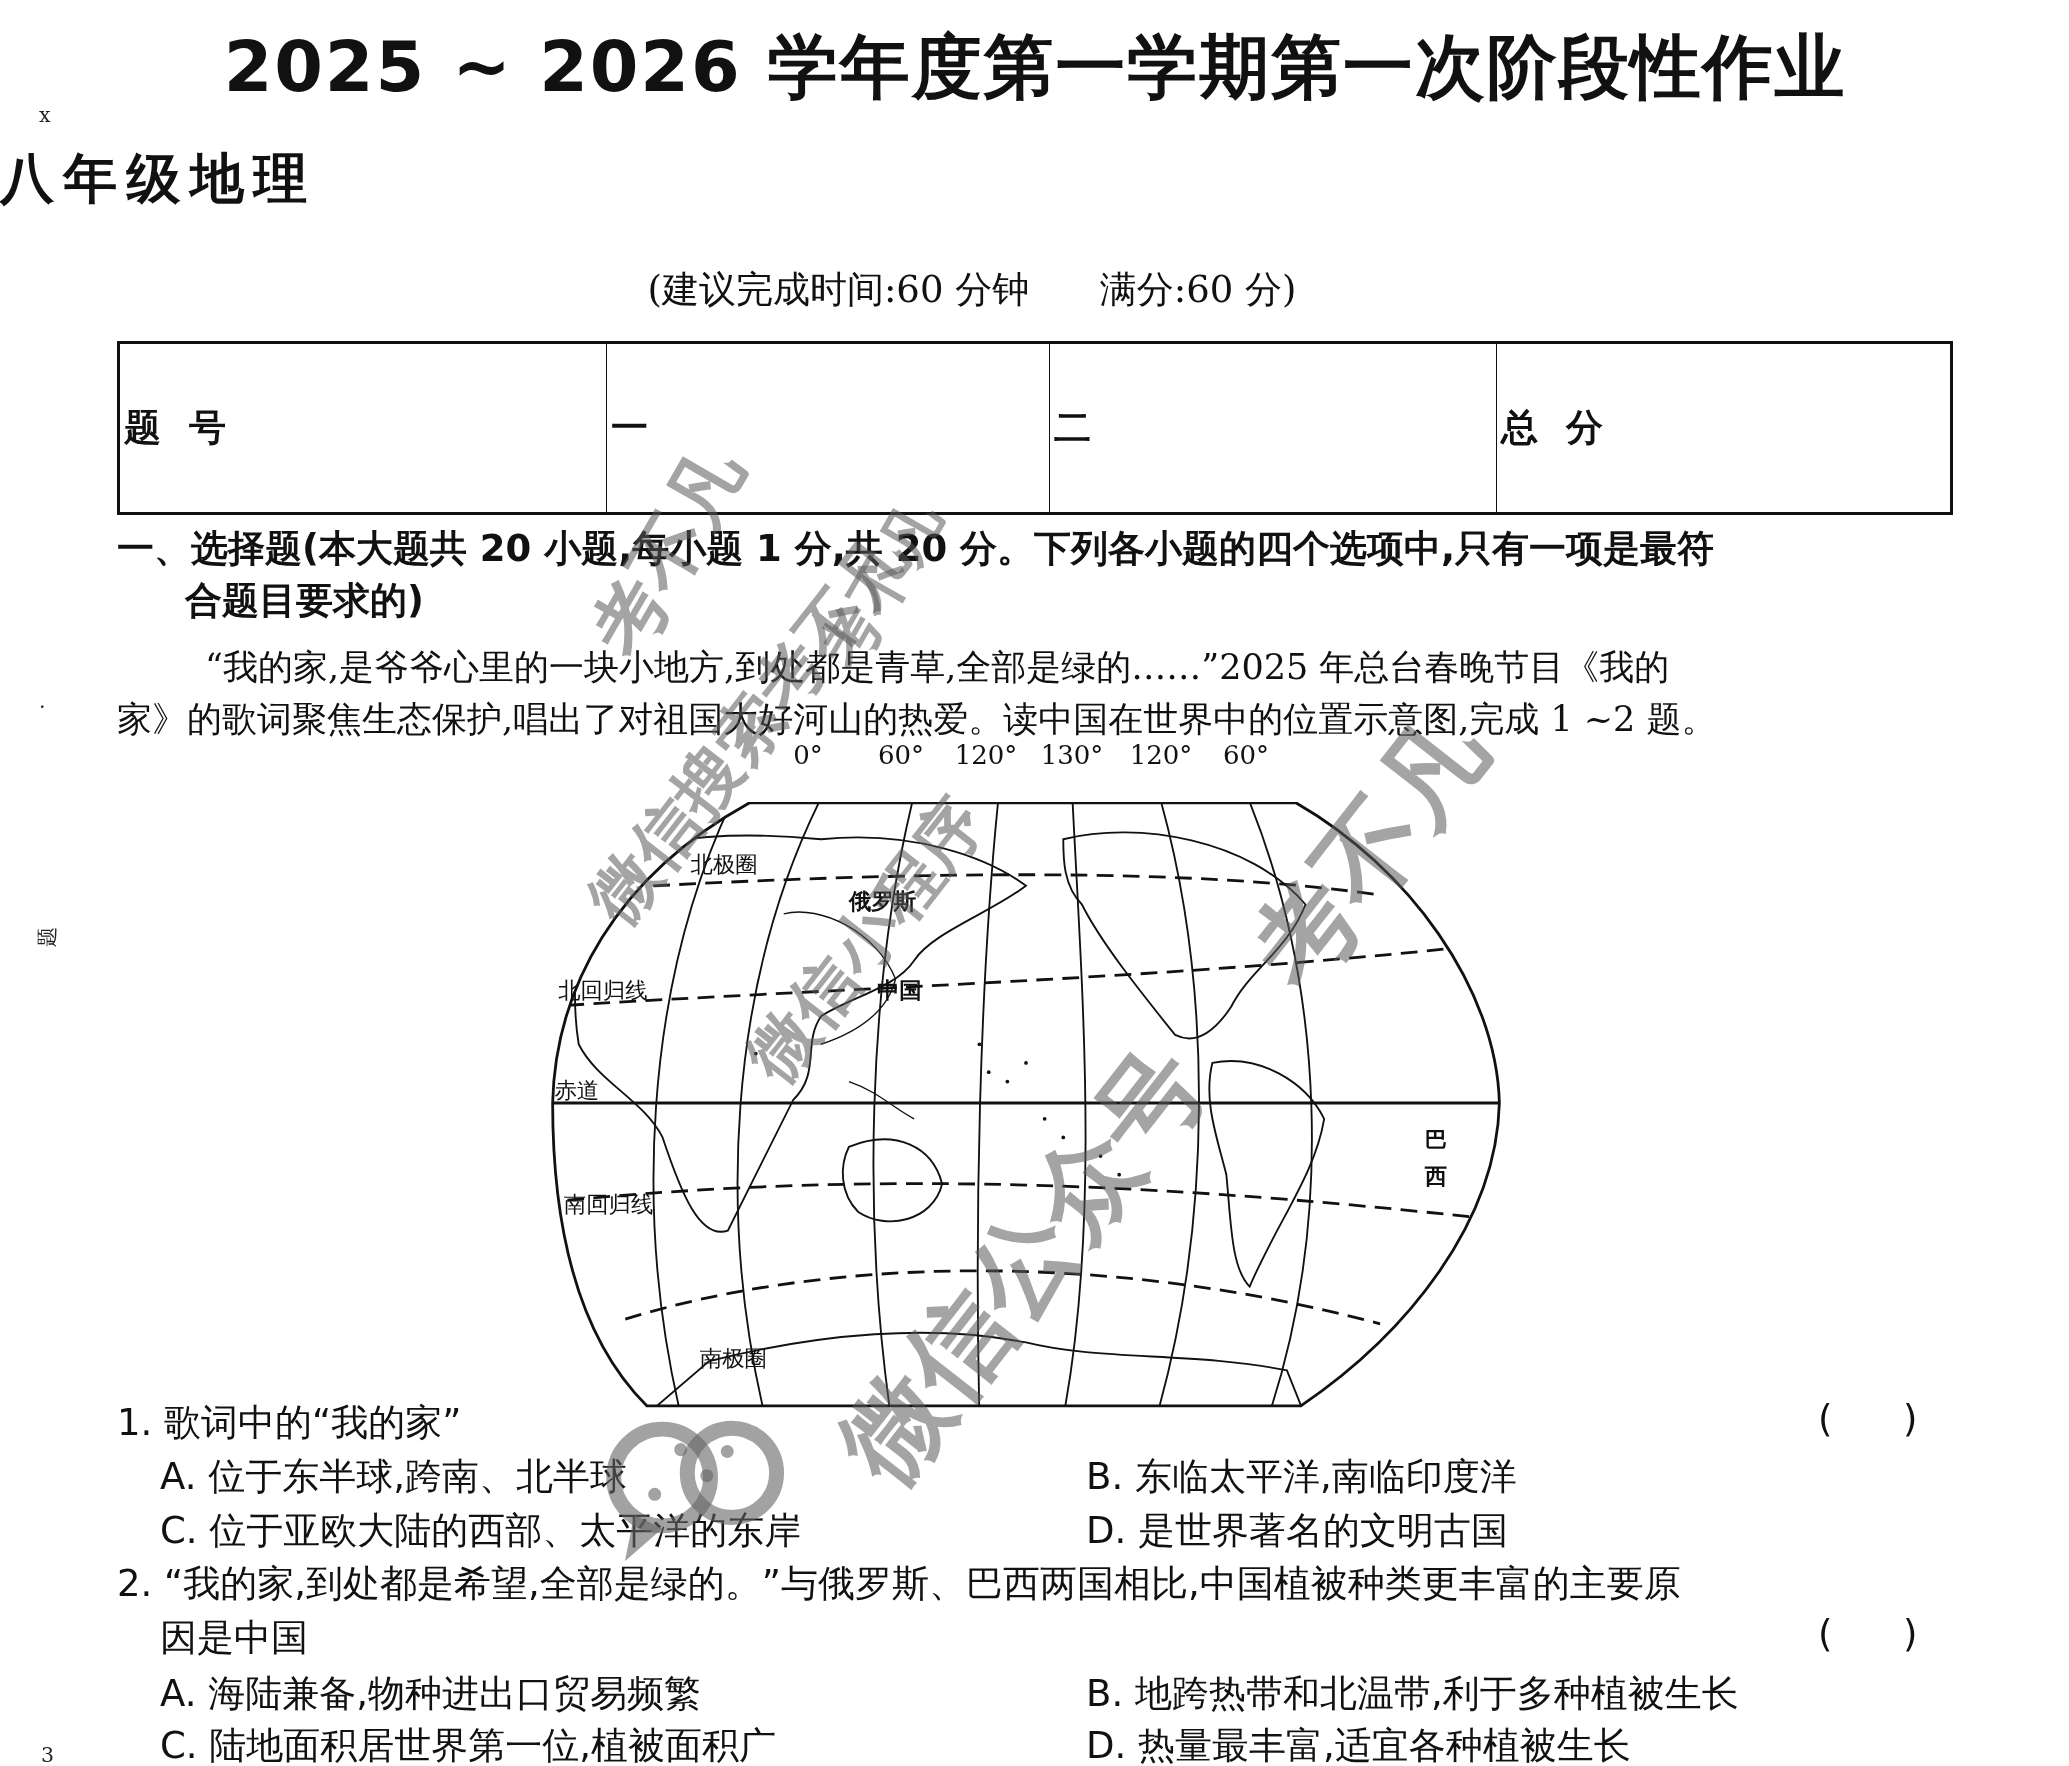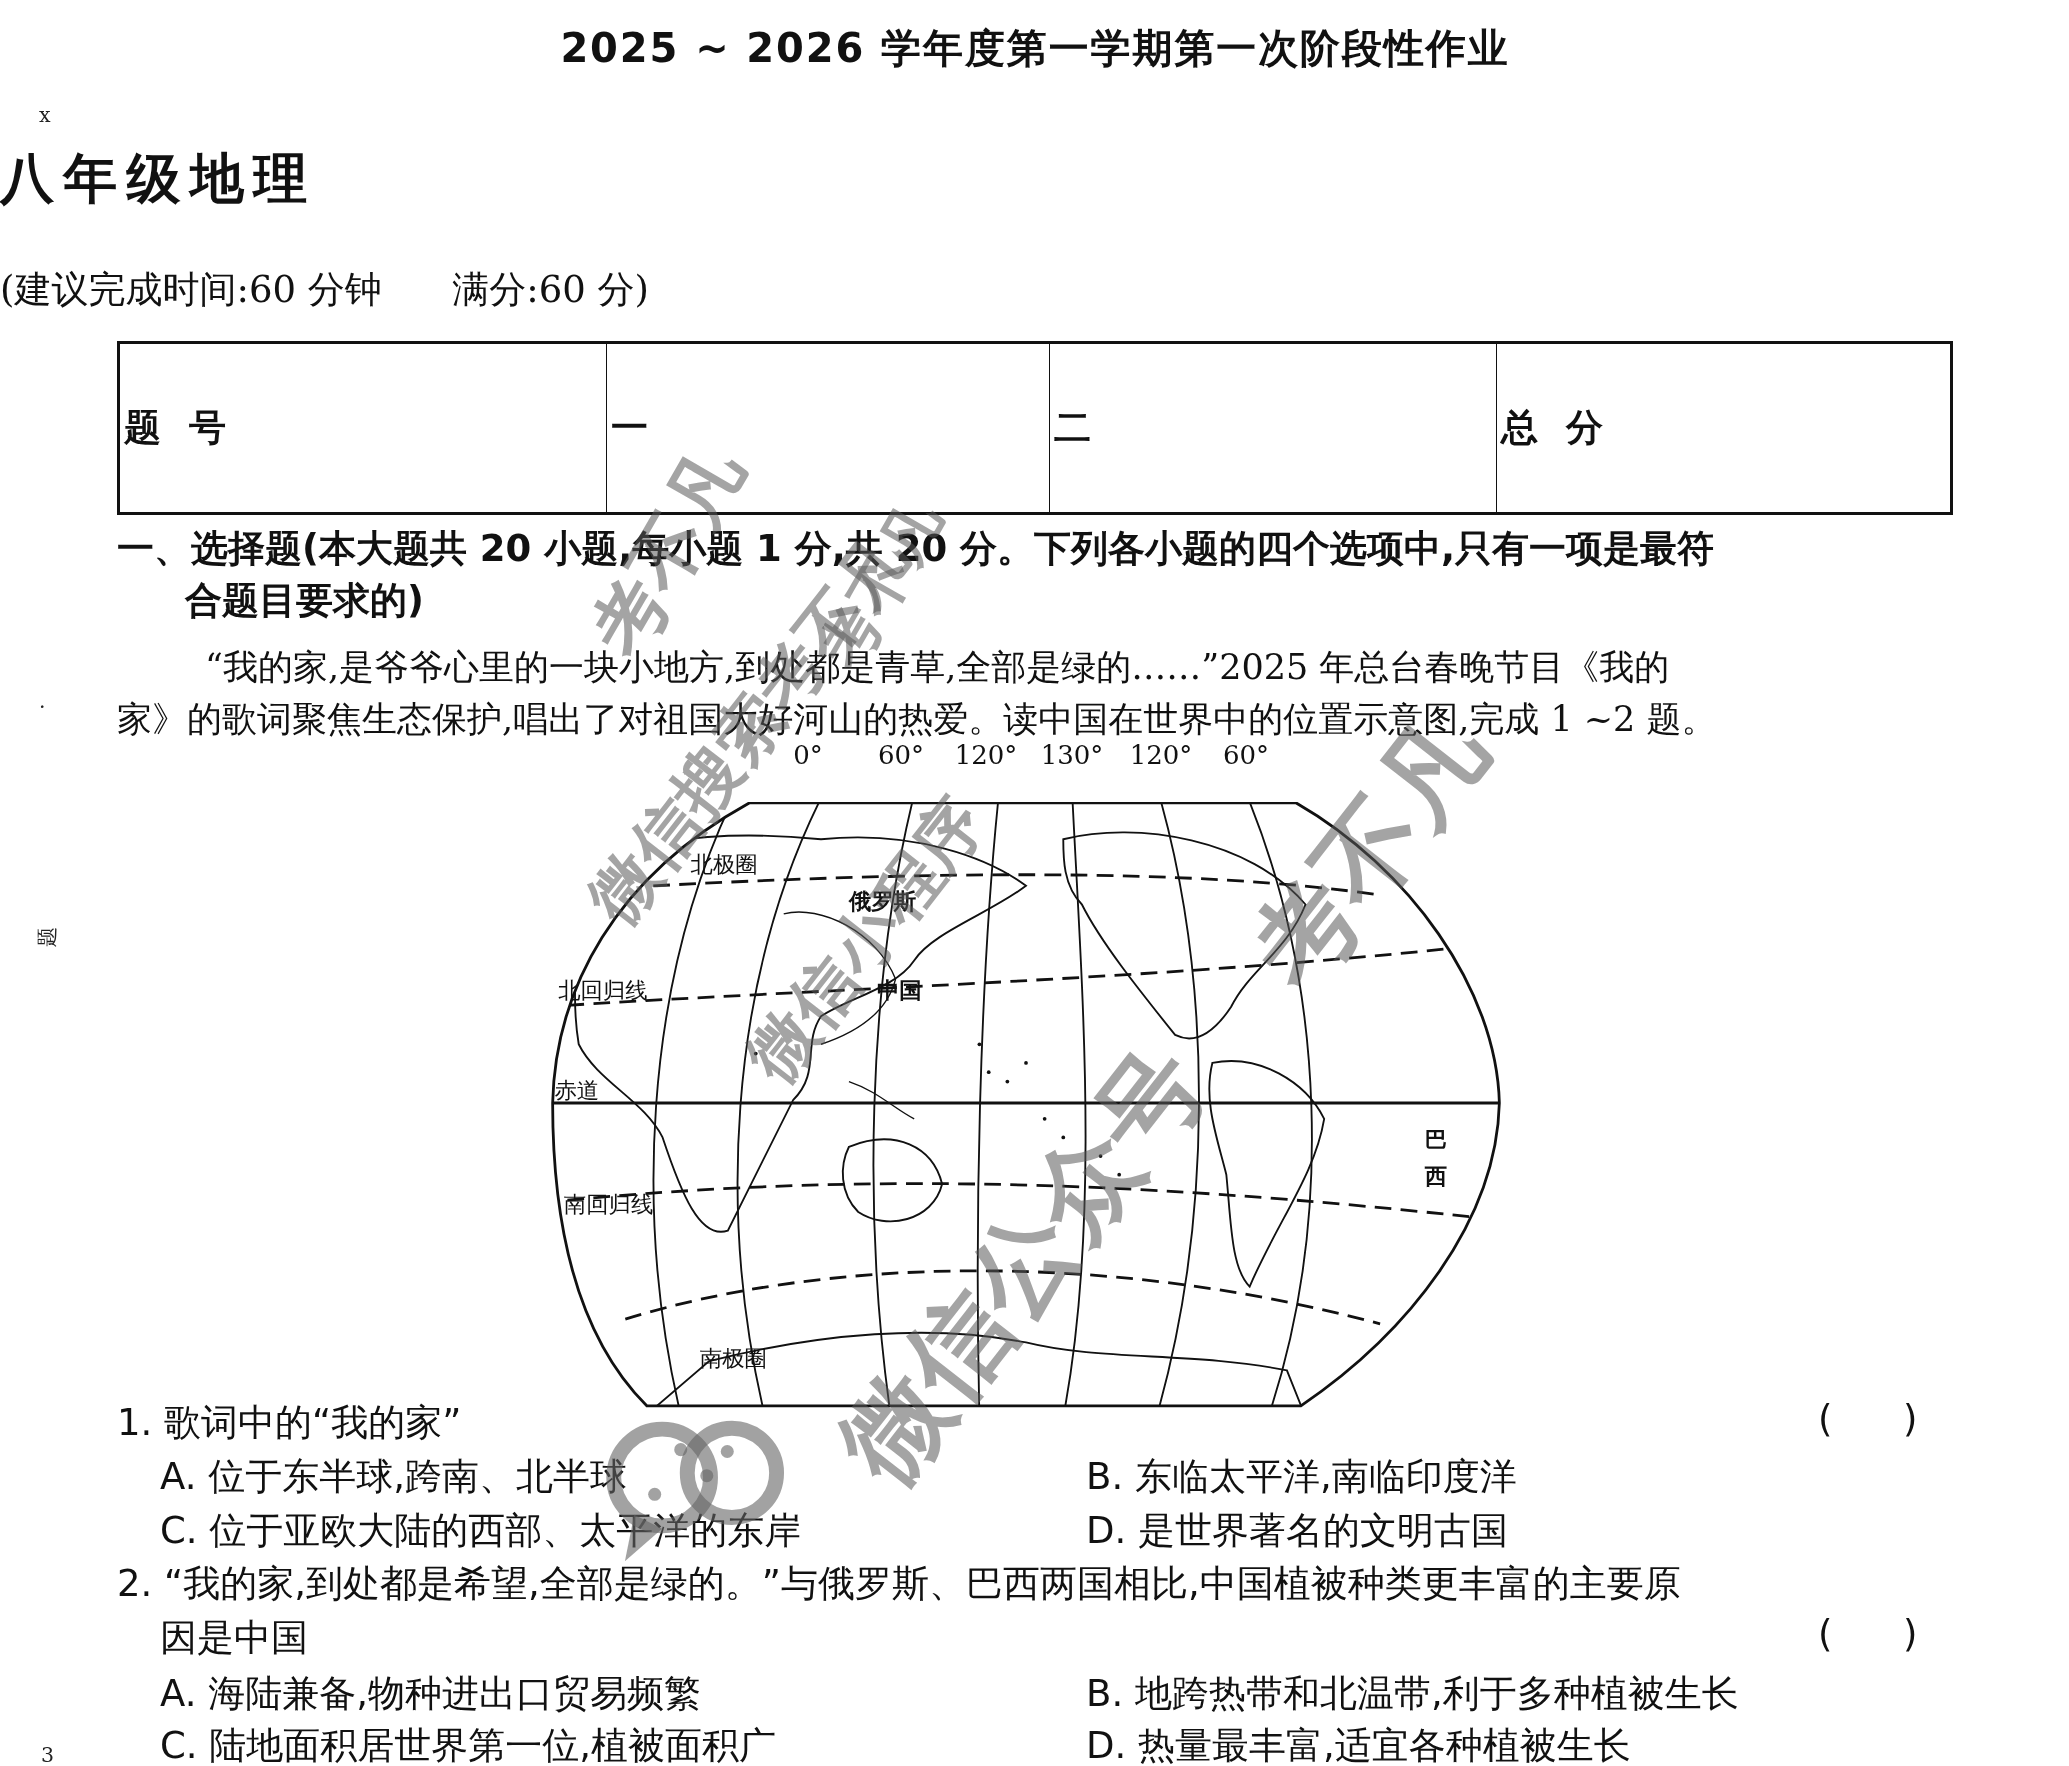--- a/index.html
+++ b/index.html
@@ -1,23 +1,23 @@
 <!DOCTYPE html>
 <html style="font-size:15px"><head>
 <meta charset="utf-8">
 <style>
   html,body{margin:0;padding:0;}
   body{width:2070px;height:1767px;background:#ffffff;position:relative;overflow:hidden;
        font-family:"DejaVu Serif","Liberation Serif",serif;color:#111;}
   .abs{position:absolute;}
   .title1{left:0;width:2070px;top:20.5px;text-align:center;font-family:"DejaVu Sans","Liberation Sans",sans-serif;
-          font-weight:bold;font-size:40px;letter-spacing:1.9px;white-space:nowrap;}
+          font-weight:bold;font-size:70px;letter-spacing:1.9px;white-space:nowrap;}
   .title2{left:0;width:2070px;top:131px;text-align:left;font-family:"DejaVu Sans","Liberation Sans",sans-serif;
           font-weight:bold;font-size:54px;letter-spacing:9.3px;white-space:nowrap;margin-top:12px;}
-  .subtitle{left:0;width:1944px;top:265px;font-size:37px;white-space:pre;}
+  .subtitle{left:0;width:1944px;top:265px;text-align:center;font-size:37px;white-space:pre;}
   .score-table{left:117px;top:341px;width:1836px;height:174px;border-collapse:collapse;
                border:3.7px solid #111;}
   .score-table td{border:1.9px solid #111;text-align:left;font-family:Liberation Mono, monospace;
                   font-weight:bold;font-size:37px;letter-spacing:28px;padding:4px;}
   .score-table tr{height:87px;}
   .sec-head{left:117px;top:524px;font-family:"DejaVu Sans","Liberation Sans",sans-serif;font-weight:bold;
             font-size:37px;white-space:nowrap;width:1836px;}
   .sec-head2{left:185px;top:576px;font-family:"DejaVu Sans","Liberation Sans",sans-serif;font-weight:bold;
              font-size:37px;white-space:nowrap;}
   .para{font-size:35px;white-space:nowrap;margin-top:8px;}

